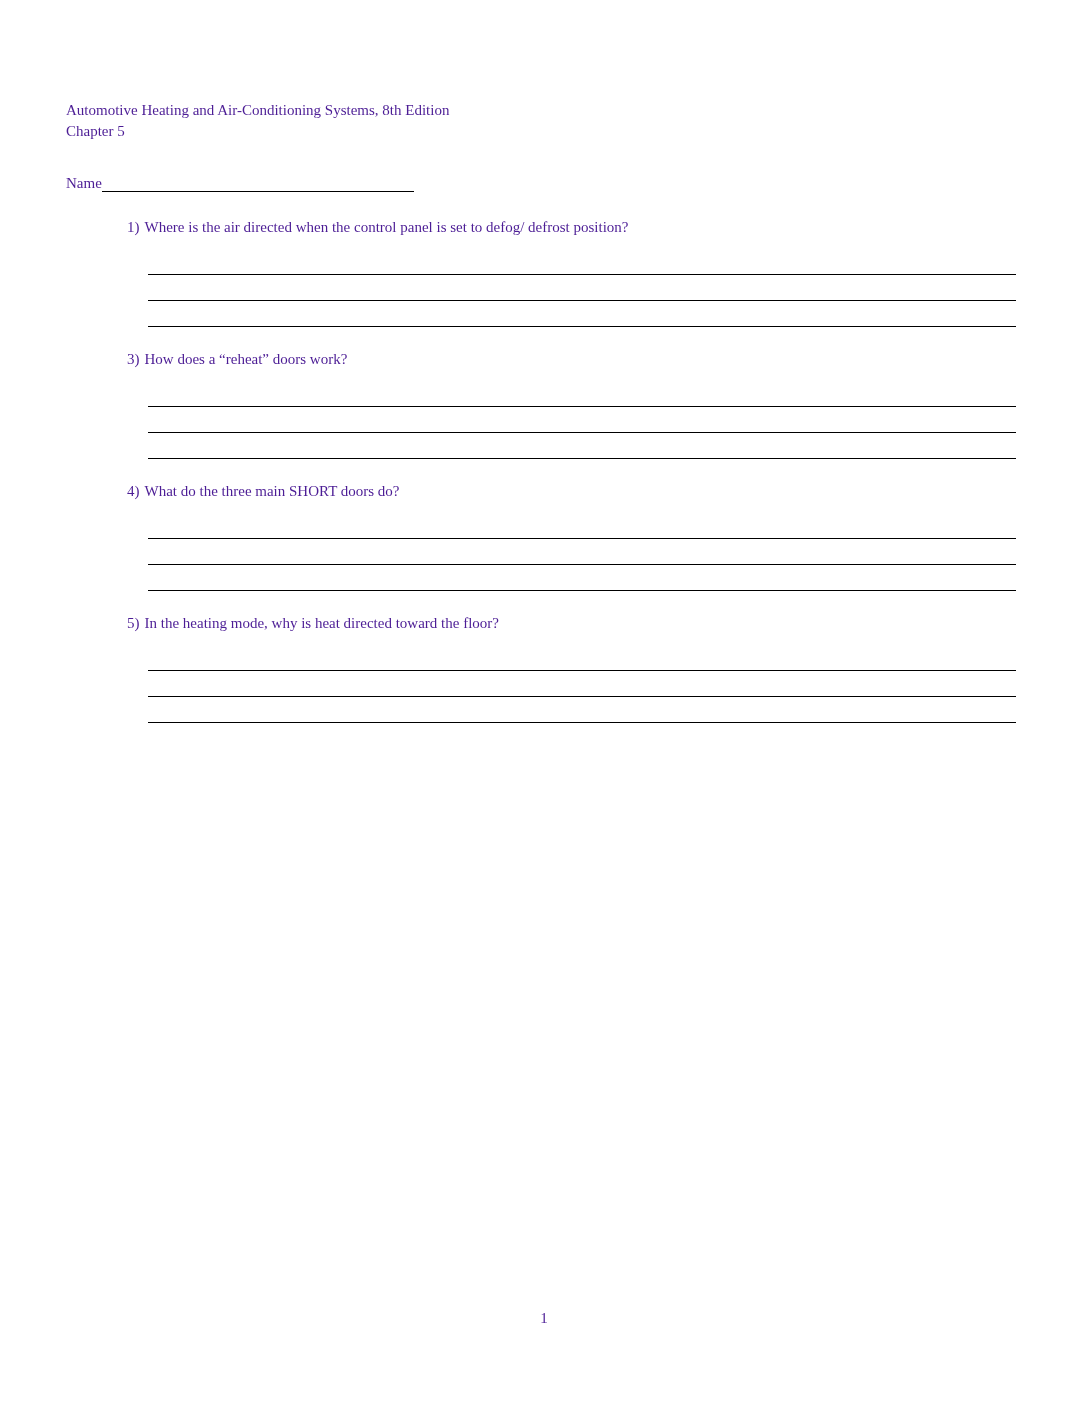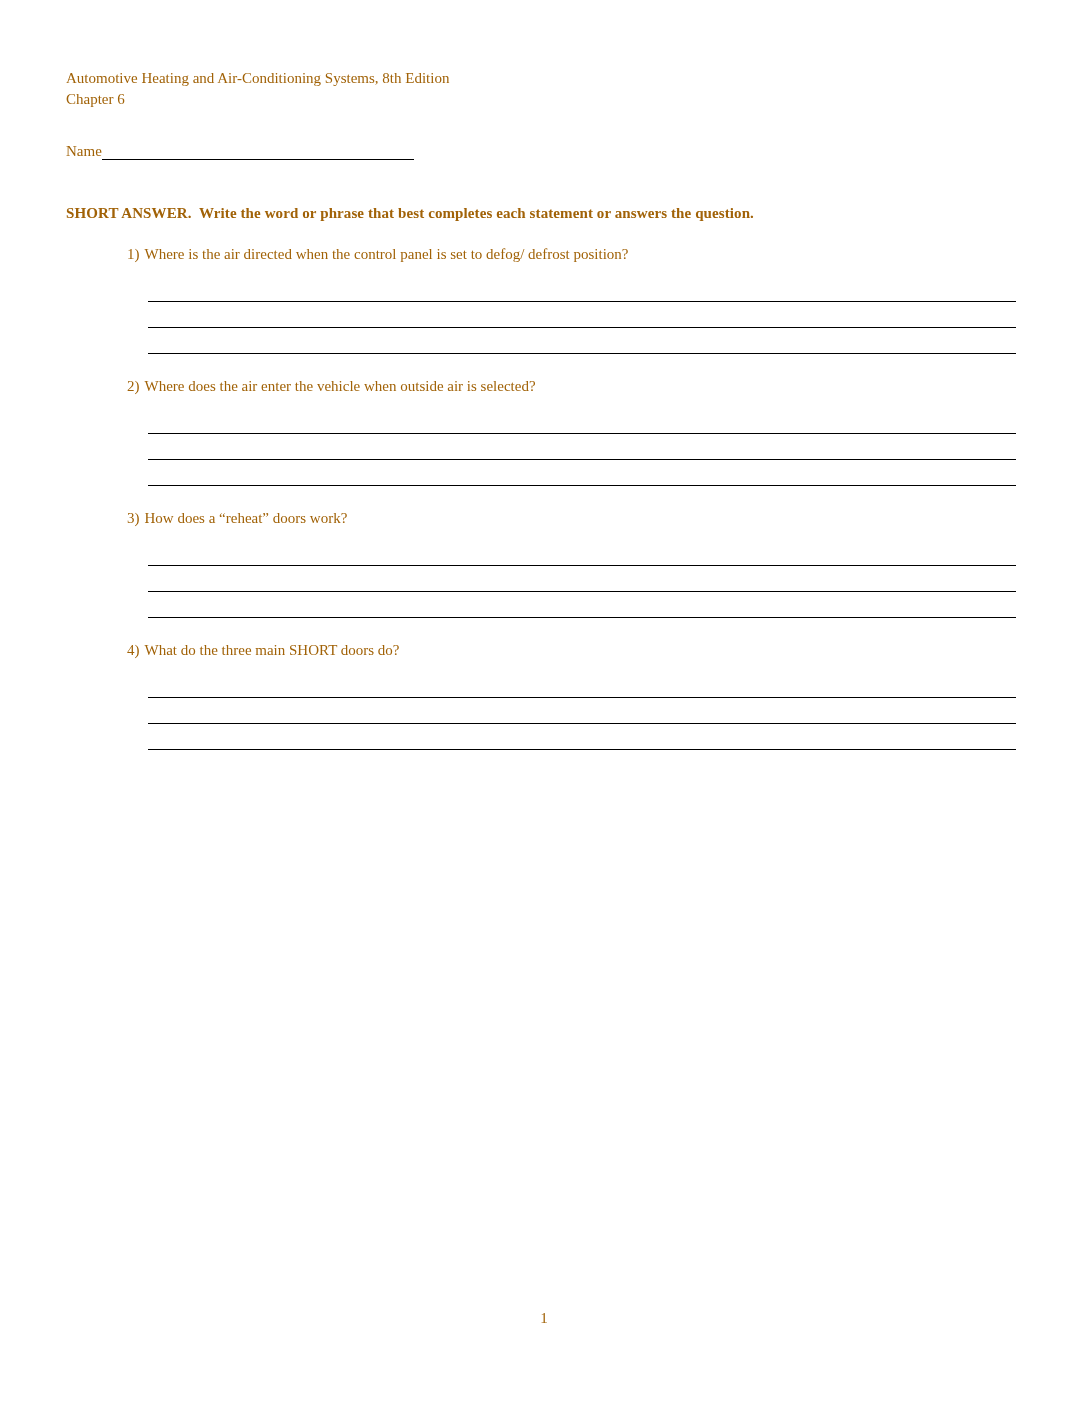--- a/index.html
+++ b/index.html
@@ -5,25 +5,25 @@
   html, body {
     margin: 0;
     padding: 0;
     background: #ffffff;
   }
   .page {
     position: relative;
     width: 1088px;
     height: 1408px;
     background: #ffffff;
-    color: #a16207;
+    color: #4c1d95;
     font-family: "Liberation Serif", "DejaVu Serif", serif;
     font-size: 15px;
     box-sizing: border-box;
-    padding: 68px 72px 0 66px;
+    padding: 100px 72px 0 66px;
     overflow: hidden;
   }
   .doc-header {
     line-height: 21px;
   }
   .doc-title, .doc-chapter {
     white-space: nowrap;
   }
   .name-row {
     margin-top: 31px;
@@ -77,65 +77,64 @@
     font-size: 15px;
   }
 </style>
 </head>
 <body>
 
 <div class="page">
 
   <div class="doc-header">
     <div class="doc-title">Automotive Heating and Air-Conditioning Systems, 8th Edition</div>
-    <div class="doc-chapter">Chapter 6</div>
+    <div class="doc-chapter">Chapter 5</div>
   </div>
 
   <div class="name-row">
     <span class="name-label">Name</span><span class="name-line"></span>
   </div>
 
-  <div class="section-heading">SHORT ANSWER.  Write the word or phrase that best completes each statement or answers the question.</div>
 
   <div class="questions">
 
     <div class="question-block">
       <div class="question-row"><span class="q-number">1)</span><span>Where is the air directed when the control panel is set to defog/ defrost position?</span></div>
       <div class="answer-lines">
         <div class="answer-line"></div>
         <div class="answer-line"></div>
         <div class="answer-line"></div>
       </div>
     </div>
 
-    <div class="question-block">
-      <div class="question-row"><span class="q-number">2)</span><span>Where does the air enter the vehicle when outside air is selected?</span></div>
-      <div class="answer-lines">
-        <div class="answer-line"></div>
-        <div class="answer-line"></div>
-        <div class="answer-line"></div>
-      </div>
-    </div>
 
     <div class="question-block">
       <div class="question-row"><span class="q-number">3)</span><span>How does a “reheat” doors work?</span></div>
       <div class="answer-lines">
         <div class="answer-line"></div>
         <div class="answer-line"></div>
         <div class="answer-line"></div>
       </div>
     </div>
 
     <div class="question-block">
       <div class="question-row"><span class="q-number">4)</span><span>What do the three main SHORT doors do?</span></div>
       <div class="answer-lines">
         <div class="answer-line"></div>
         <div class="answer-line"></div>
         <div class="answer-line"></div>
       </div>
     </div>
 
+    <div class="question-block">
+      <div class="question-row"><span class="q-number">5)</span><span>In the heating mode, why is heat directed toward the floor?</span></div>
+      <div class="answer-lines">
+        <div class="answer-line"></div>
+        <div class="answer-line"></div>
+        <div class="answer-line"></div>
+      </div>
+    </div>
 
   </div>
 
   <div class="page-footer">1</div>
 
 </div>
 
 </body></html>

